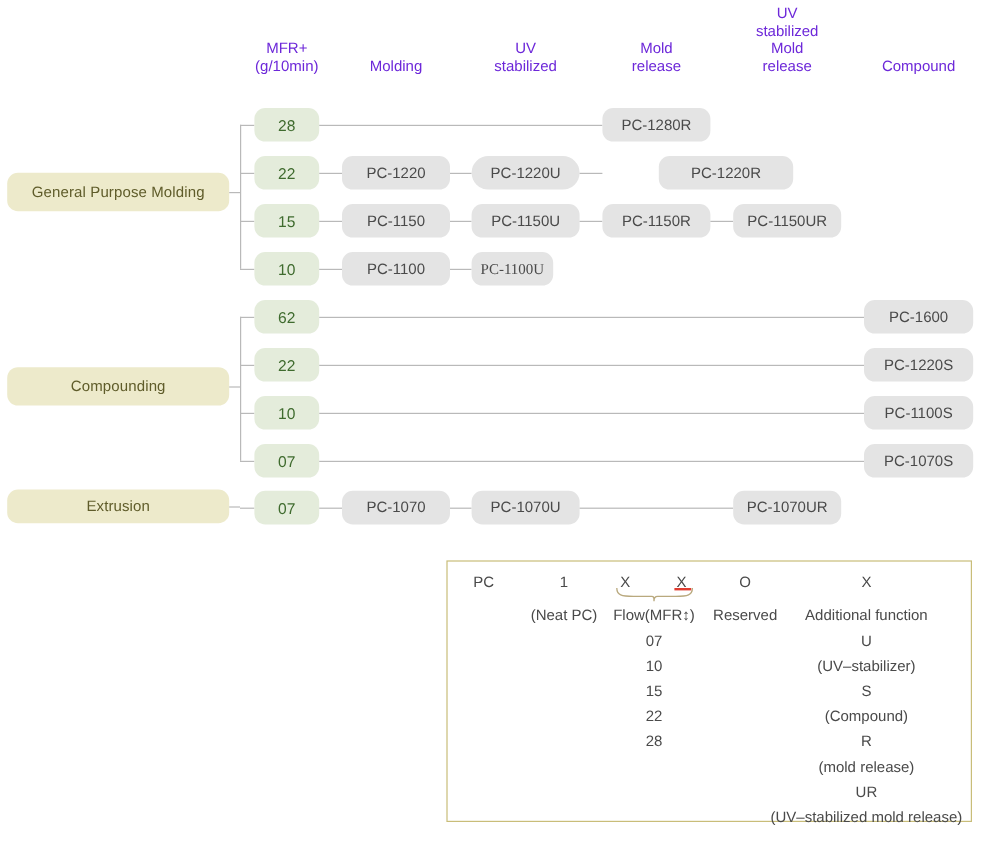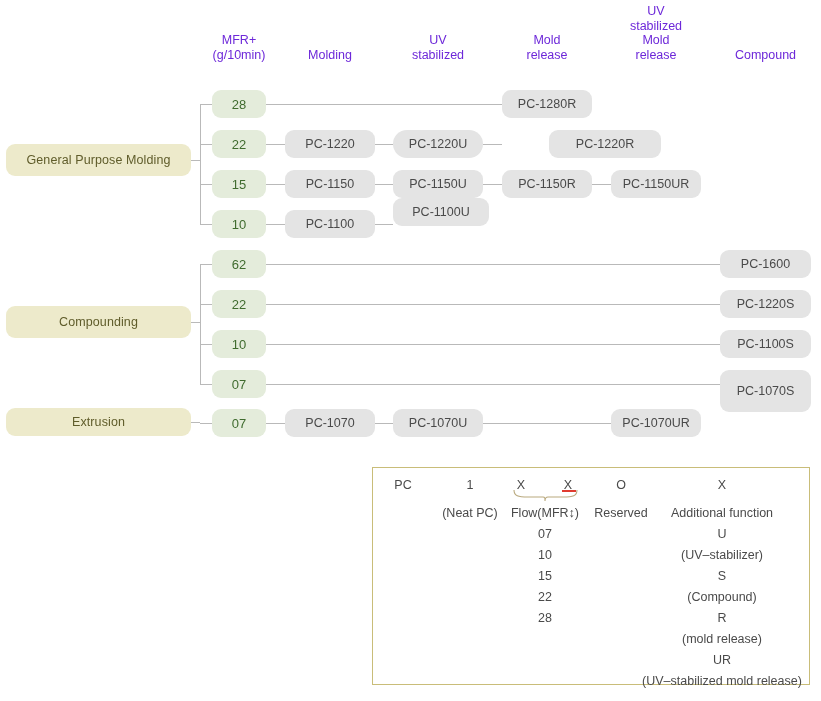--- a/index.html
+++ b/index.html
@@ -150,33 +150,33 @@
     <div class="hline" style="left: 375px; top: 184px; width: 18px;"></div>
     <div class="prod-pill" style="left: 393px; top: 170px; width: 90px; height: 28px;">PC-1150U</div>
     <div class="hline" style="left: 483px; top: 184px; width: 19px;"></div>
     <div class="prod-pill" style="left: 502px; top: 170px; width: 90px; height: 28px;">PC-1150R</div>
     <div class="hline" style="left: 592px; top: 184px; width: 19px;"></div>
     <div class="prod-pill" style="left: 611px; top: 170px; width: 90px; height: 28px;">PC-1150UR</div>
     <div class="mfr-pill" style="left: 212px; top: 210px; width: 54px; height: 28px;">10</div>
     <div class="hline" style="left: 266px; top: 224px; width: 19px;"></div>
     <div class="prod-pill" style="left: 285px; top: 210px; width: 90px; height: 28px;">PC-1100</div>
     <div class="hline" style="left: 375px; top: 224px; width: 18px;"></div>
-    <div class="prod-pill" style="left: 393px; top: 198px; width: 96px; height: 28px;">PC-1100U</div>
+    <div class="prod-pill" style="left: 393px; top: 210px; width: 68px; height: 28px; font-family: Liberation Serif, serif;">PC-1100U</div>
     <div class="mfr-pill" style="left: 212px; top: 250px; width: 54px; height: 28px;">62</div>
     <div class="hline" style="left: 266px; top: 264px; width: 454px;"></div>
     <div class="prod-pill" style="left: 720px; top: 250px; width: 91px; height: 28px;">PC-1600</div>
     <div class="mfr-pill" style="left: 212px; top: 290px; width: 54px; height: 28px;">22</div>
     <div class="hline" style="left: 266px; top: 304px; width: 454px;"></div>
     <div class="prod-pill" style="left: 720px; top: 290px; width: 91px; height: 28px;">PC-1220S</div>
     <div class="mfr-pill" style="left: 212px; top: 330px; width: 54px; height: 28px;">10</div>
     <div class="hline" style="left: 266px; top: 344px; width: 454px;"></div>
     <div class="prod-pill" style="left: 720px; top: 330px; width: 91px; height: 28px;">PC-1100S</div>
     <div class="mfr-pill" style="left: 212px; top: 370px; width: 54px; height: 28px;">07</div>
     <div class="hline" style="left: 266px; top: 384px; width: 454px;"></div>
-    <div class="prod-pill" style="left: 720px; top: 370px; width: 91px; height: 42px;">PC-1070S</div>
+    <div class="prod-pill" style="left: 720px; top: 370px; width: 91px; height: 28px;">PC-1070S</div>
     <div class="mfr-pill" style="left: 212px; top: 409px; width: 54px; height: 28px;">07</div>
     <div class="hline" style="left: 266px; top: 423px; width: 19px;"></div>
     <div class="prod-pill" style="left: 285px; top: 409px; width: 90px; height: 28px;">PC-1070</div>
     <div class="hline" style="left: 375px; top: 423px; width: 18px;"></div>
     <div class="prod-pill" style="left: 393px; top: 409px; width: 90px; height: 28px;">PC-1070U</div>
     <div class="hline" style="left: 483px; top: 423px; width: 128px;"></div>
     <div class="prod-pill" style="left: 611px; top: 409px; width: 90px; height: 28px;">PC-1070UR</div>
     <div id="legend-box" style="left: 372px; top: 467px; width: 438px; height: 218px;"></div>
     <div class="legend-cell" style="left: 283px; top: 475px; width: 240px;">PC</div>
     <div class="legend-cell" style="left: 350px; top: 475px; width: 240px;">1</div>

